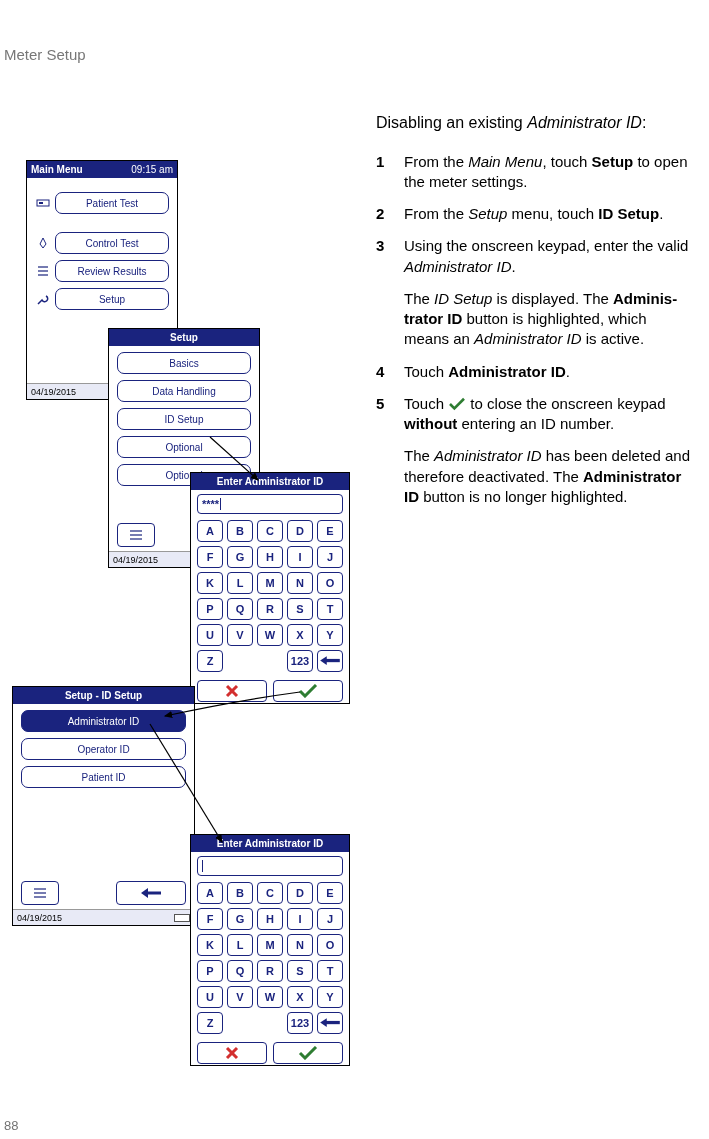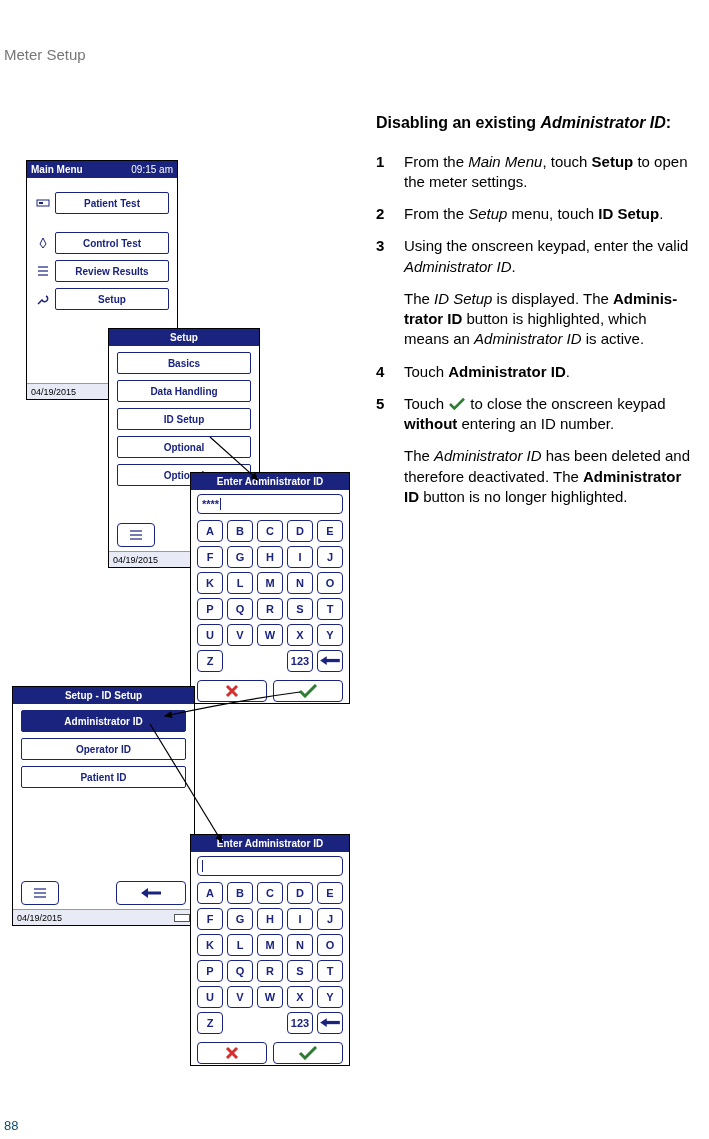--- a/index.html
+++ b/index.html
@@ -16,35 +16,35 @@
     top: 6px;
     left: 4px;
     color: #777;
     font-size: 15px;
     margin-top: 40px;
   }
   .page-num {
     position: absolute;
     bottom: 6px;
     left: 4px;
-    color: #0c4a6e;
+    color: #737373;
     font-size: 13px;
     margin-top: 18px;
   }
   .instructions {
     position: absolute;
     left: 376px;
     top: 112px;
     width: 314px;
     font-size: 15px;
     line-height: 1.35;
   }
   .instructions h2 {
     font-size: 16px;
-    font-weight: bold;
+    font-weight: normal;
     margin-bottom: 18px;
   }
   .step { display: flex; margin-bottom: 12px; }
   .step .num { width: 28px; font-weight: bold; flex-shrink: 0; }
   .step .body { flex: 1; }
   .indent { margin-left: 28px; margin-bottom: 12px; }
   .check-inline { display:inline-block; width:18px; height:14px; vertical-align:middle; position:relative; top:-2px; }
   .check-inline svg { width:18px; height:14px; }
 
   
@@ -62,29 +62,29 @@
     display: flex;
     align-items: center;
     padding: 0 4px;
     justify-content: center;
     position: relative;
   }
   .titlebar .left { position:absolute; left:4px; }
   .titlebar .right { position:absolute; right:4px; font-weight:normal; }
   .menu-btn {
     border: 1.5px solid #1a237e;
-    border-radius: 2px;
+    border-radius: 7px;
     height: 22px;
     display: flex;
     align-items: center;
     justify-content: center;
     margin: 6px 8px;
     color: #1a237e;
     font-size: 10px;
-    font-weight: bold;
+    font-weight: normal;
     background: #fff;
   }
   .menu-btn.solid {
     background: #1a237e;
     color: #fff;
   }
   .menu-row {
     display:flex; align-items:center; margin:6px 8px;
   }
   .menu-row .icon-box { width:16px; height:16px; margin-right:4px; flex-shrink:0; display:flex; align-items:center; justify-content:center; }

